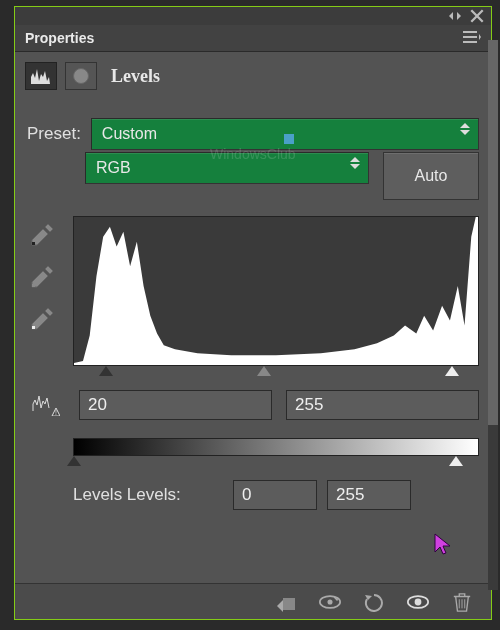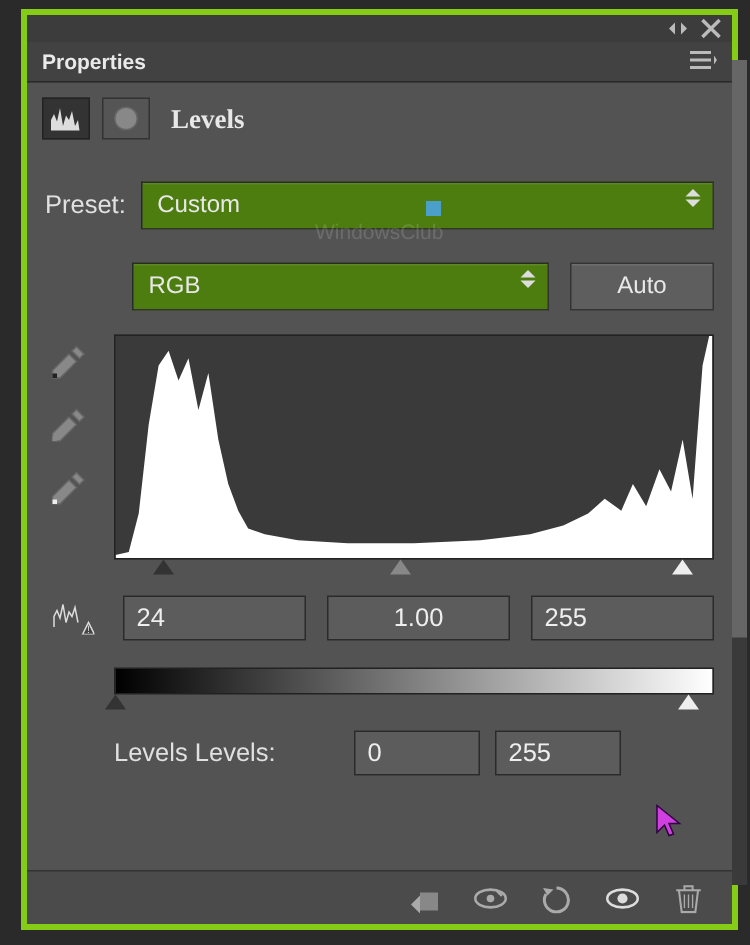--- a/index.html
+++ b/index.html
@@ -7,21 +7,21 @@
   width: 500px; height: 630px;
   background: #2a2a2a;
   color: #ddd;
   position: relative;
   overflow: hidden;
 }
 .shell {
   background: #535353;
   margin: 6px 8px 6px 14px;
   height: 614px;
-  border: 4px solid #84cc16;
+  border: 1px solid #84cc16;
   display: flex; flex-direction: column;
 }
 .topctrls {
   height: 18px;
   display: flex; justify-content: flex-end; align-items: center;
   gap: 6px; padding-right: 6px;
   background: #3c3c3c;
 }
 .wctrl { width: 16px; height: 14px; display:flex; align-items:center; justify-content:center; color:#bbb; cursor:pointer; }
 .titlebar {
@@ -48,37 +48,37 @@
 
 .body {
   padding: 8px 12px 0 12px;
   display:flex; flex-direction:column;
   position: relative;
 }
 .row { display:flex; align-items:center; gap:10px; margin-top:14px; }
 .label { color:#e0e0e0; font-size:17px; }
 .sel {
   flex:1;
-  background:#4d7c0f;
+  background:#15803d;
   border:1px solid #333; border-top-color:#2a2a2a; border-left-color:#2a2a2a;
   color:#e8e8e8;
   padding:6px 28px 6px 10px;
   height:32px; font-size:16px;
   display:flex; align-items:center;
   position:relative;
   box-shadow: inset 0 1px 0 rgba(255,255,255,.1);
 }
 .updn { position:absolute; right:8px; top:4px; display:flex; flex-direction:column; gap:2px; }
 .updn span { width:0; height:0; border-left:5px solid transparent; border-right:5px solid transparent; }
 .updn .u { border-bottom:5px solid #ddd; }
 .updn .d { border-top:5px solid #ddd; }
-.row2 { display:flex; gap:14px; margin-top:22px; padding-left:58px; }
+.row2 { display:flex; gap:14px; margin-top:2px; padding-left:58px; }
 .row2 .sel { flex:1; }
 .btn {
-  width:96px; height:32px; background:#5e5e5e;
+  width:96px; height:48px; background:#5e5e5e;
   border:1px solid #333; color:#e8e8e8; font-size:16px;
   display:flex; align-items:center; justify-content:center;
   box-shadow: inset 0 1px 0 rgba(255,255,255,.1);
 }
 .histwrap { display:flex; gap:8px; margin-top:16px; }
 .eyetools { width:38px; display:flex; flex-direction:column; gap:12px; padding-top:4px; }
 .eyed { width:30px; height:30px; display:flex; align-items:center; justify-content:center; color:#aaa; }
 .eyed svg { width:26px; height:26px; }
 .histo {
   flex:1; height:150px;
@@ -227,24 +227,21 @@
 
     <div class="inrow">
       <div class="spacer">
         <svg viewBox="0 0 28 22">
             <path d="M1 17V10l2-4 2 5 2-9 2 12 2-7 2 3 2-6 2 10" stroke="#ddd" fill="none"></path>
             <path d="M20 22l4-8 4 8z" fill="#444" stroke="#ddd"></path>
             <text x="23" y="21" font-size="7" fill="#ddd">!</text>
           </svg>
       </div>
       <div class="numbox">
-          <span>24</span>
-        </div>
-      <div class="numbox" style="text-align:center;justify-content:center">
-          <span>1.00</span>
+          <span>20</span>
         </div>
       <div class="numbox">
           <span>255</span>
         </div>
     </div>
 
     <div class="gradbar"></div>
     <div class="sliders2">
       <div class="tri b" style="left:-6px"></div>
       <div class="tri w" style="left:376px"></div>

